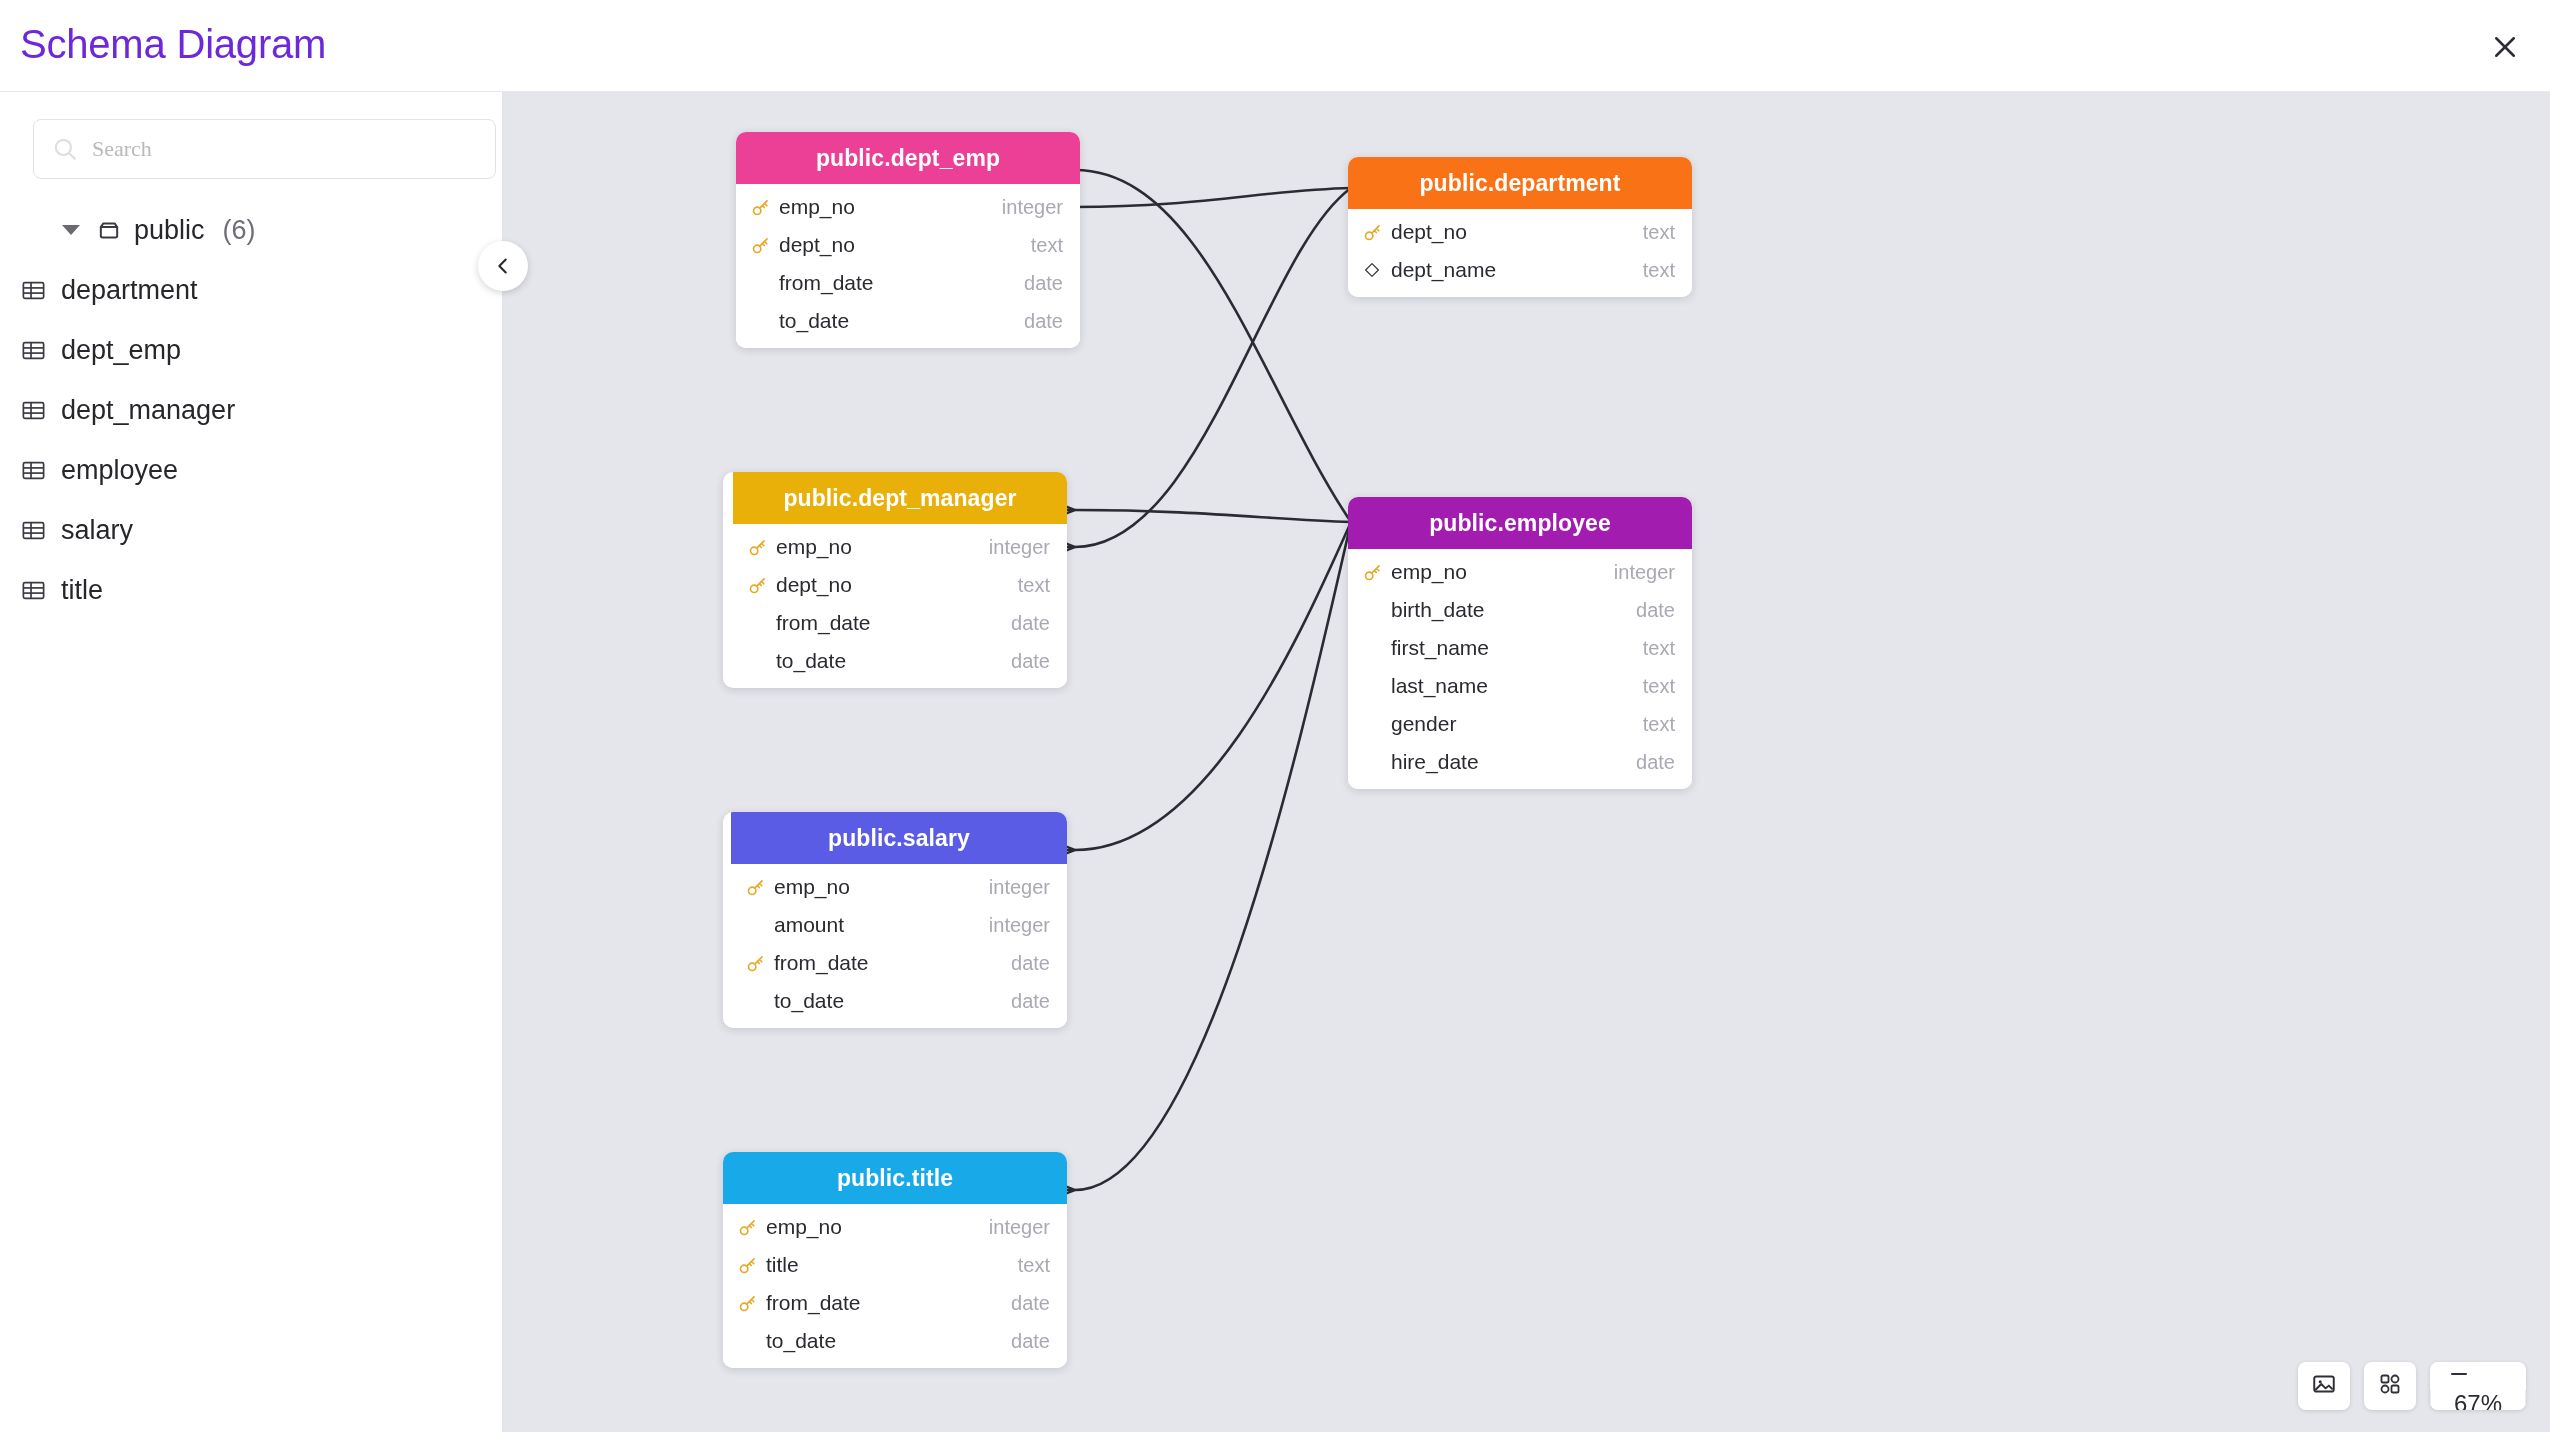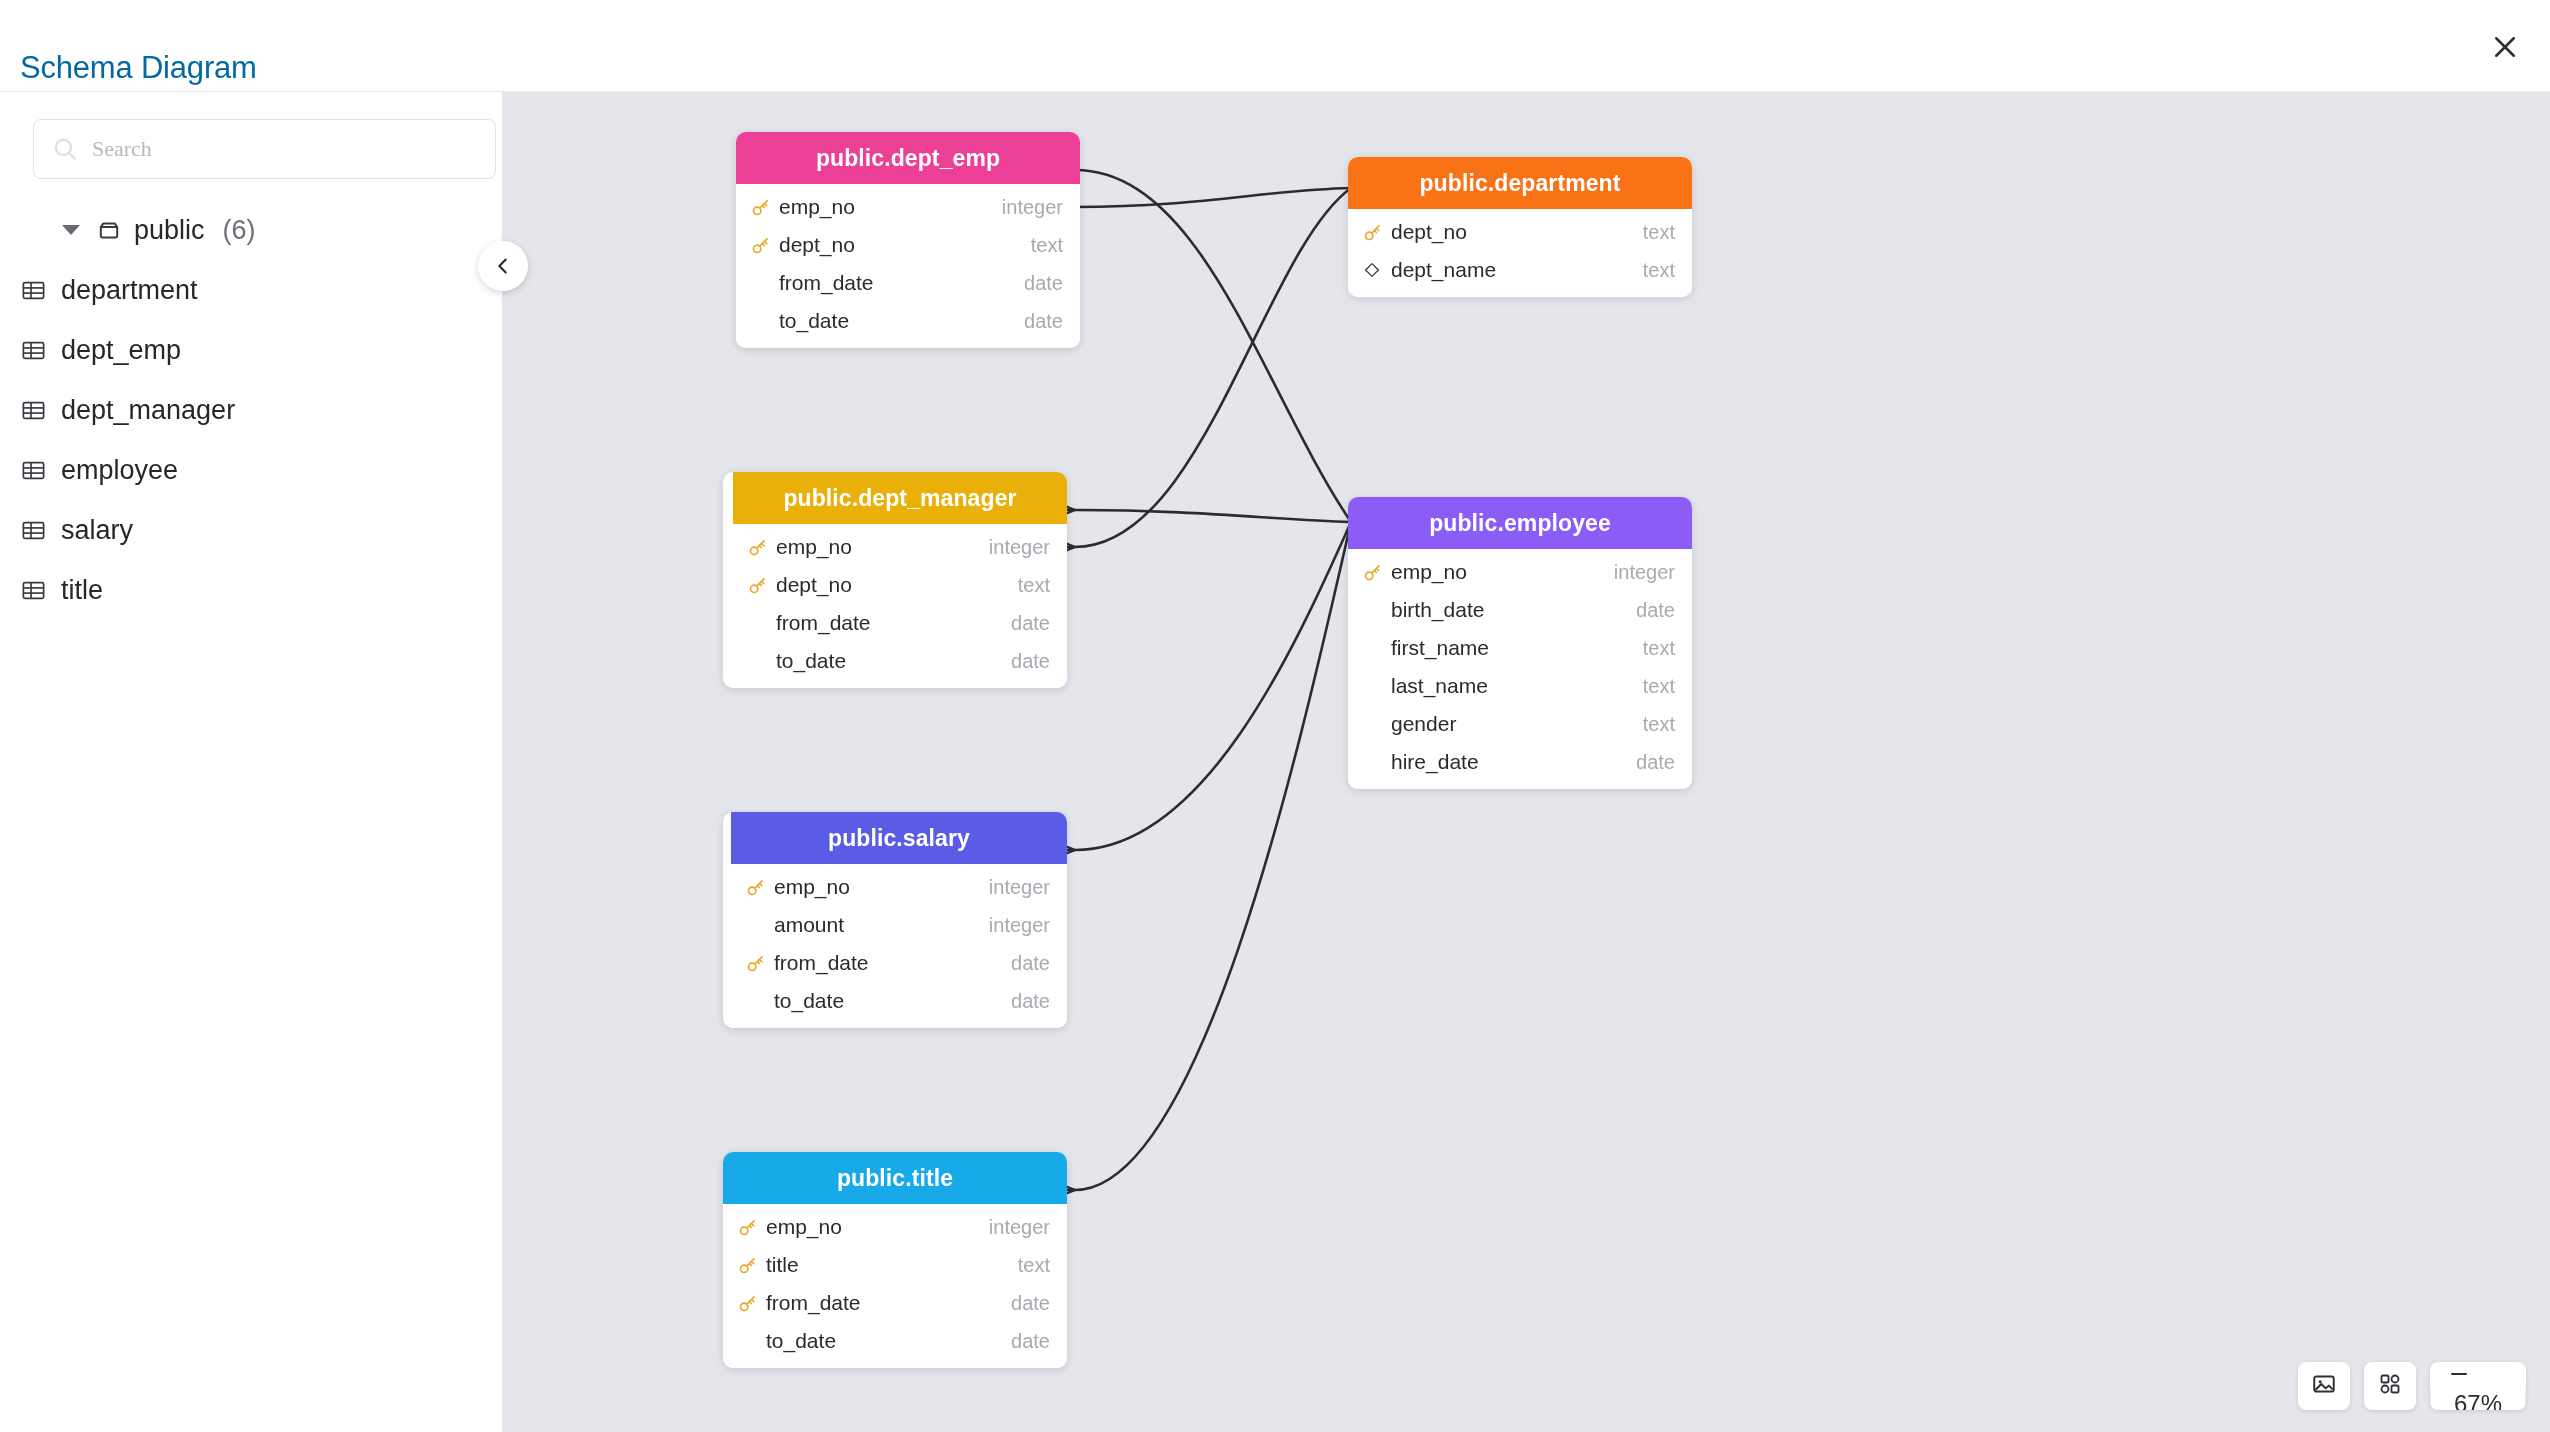--- a/index.html
+++ b/index.html
@@ -15,23 +15,22 @@
 
   
   .header {
     position: absolute; left: 0; top: 0;
     width: 2550px; height: 92px;
     background: #ffffff;
     border-bottom: 1px solid #e9e9ec;
   }
   .header-title {
     position: absolute; left: 20px; top: 22px;
-    font-size: 31px; font-weight: 400; color: #0369a1;
+    font-size: 40px; font-weight: 400; color: #6d28d9;
     letter-spacing: -0.2px;
-    margin-top: 28px;
   }
   .close-btn {
     position: absolute; right: 18px; top: 20px;
     width: 54px; height: 54px;
     display: flex; align-items: center; justify-content: center;
     cursor: pointer; border-radius: 6px;
   }
   .close-btn svg { display:block; }
 
   
@@ -376,21 +375,21 @@
               <span class="col-type">date</span>
             </div>
             <div class="col">
               <span class="col-ico"></span>
               <span class="col-name">to_date</span>
               <span class="col-type">date</span>
             </div>
           </div>
         </div>
         <div class="node" style="left: 845px; top: 405px;">
-          <div class="node-head" style="background: #8b5cf6;">public.employee</div>
+          <div class="node-head" style="background: #a21caf;">public.employee</div>
           <div class="node-body">
             <div class="col">
               <span class="col-ico">
                 <svg width="21" height="21" viewBox="0 0 24 24" fill="none" stroke="#e8a825" stroke-width="1.9" stroke-linecap="round" stroke-linejoin="round">
                   <circle cx="8.2" cy="15.8" r="4.2"></circle>
                   <path d="M11.2 12.8 L19.5 4.5 M16.6 7.4 L19.2 10 M14.2 9.8 L16.4 12"></path>
                 </svg>
               </span>
               <span class="col-name">emp_no</span>
               <span class="col-type">integer</span>

